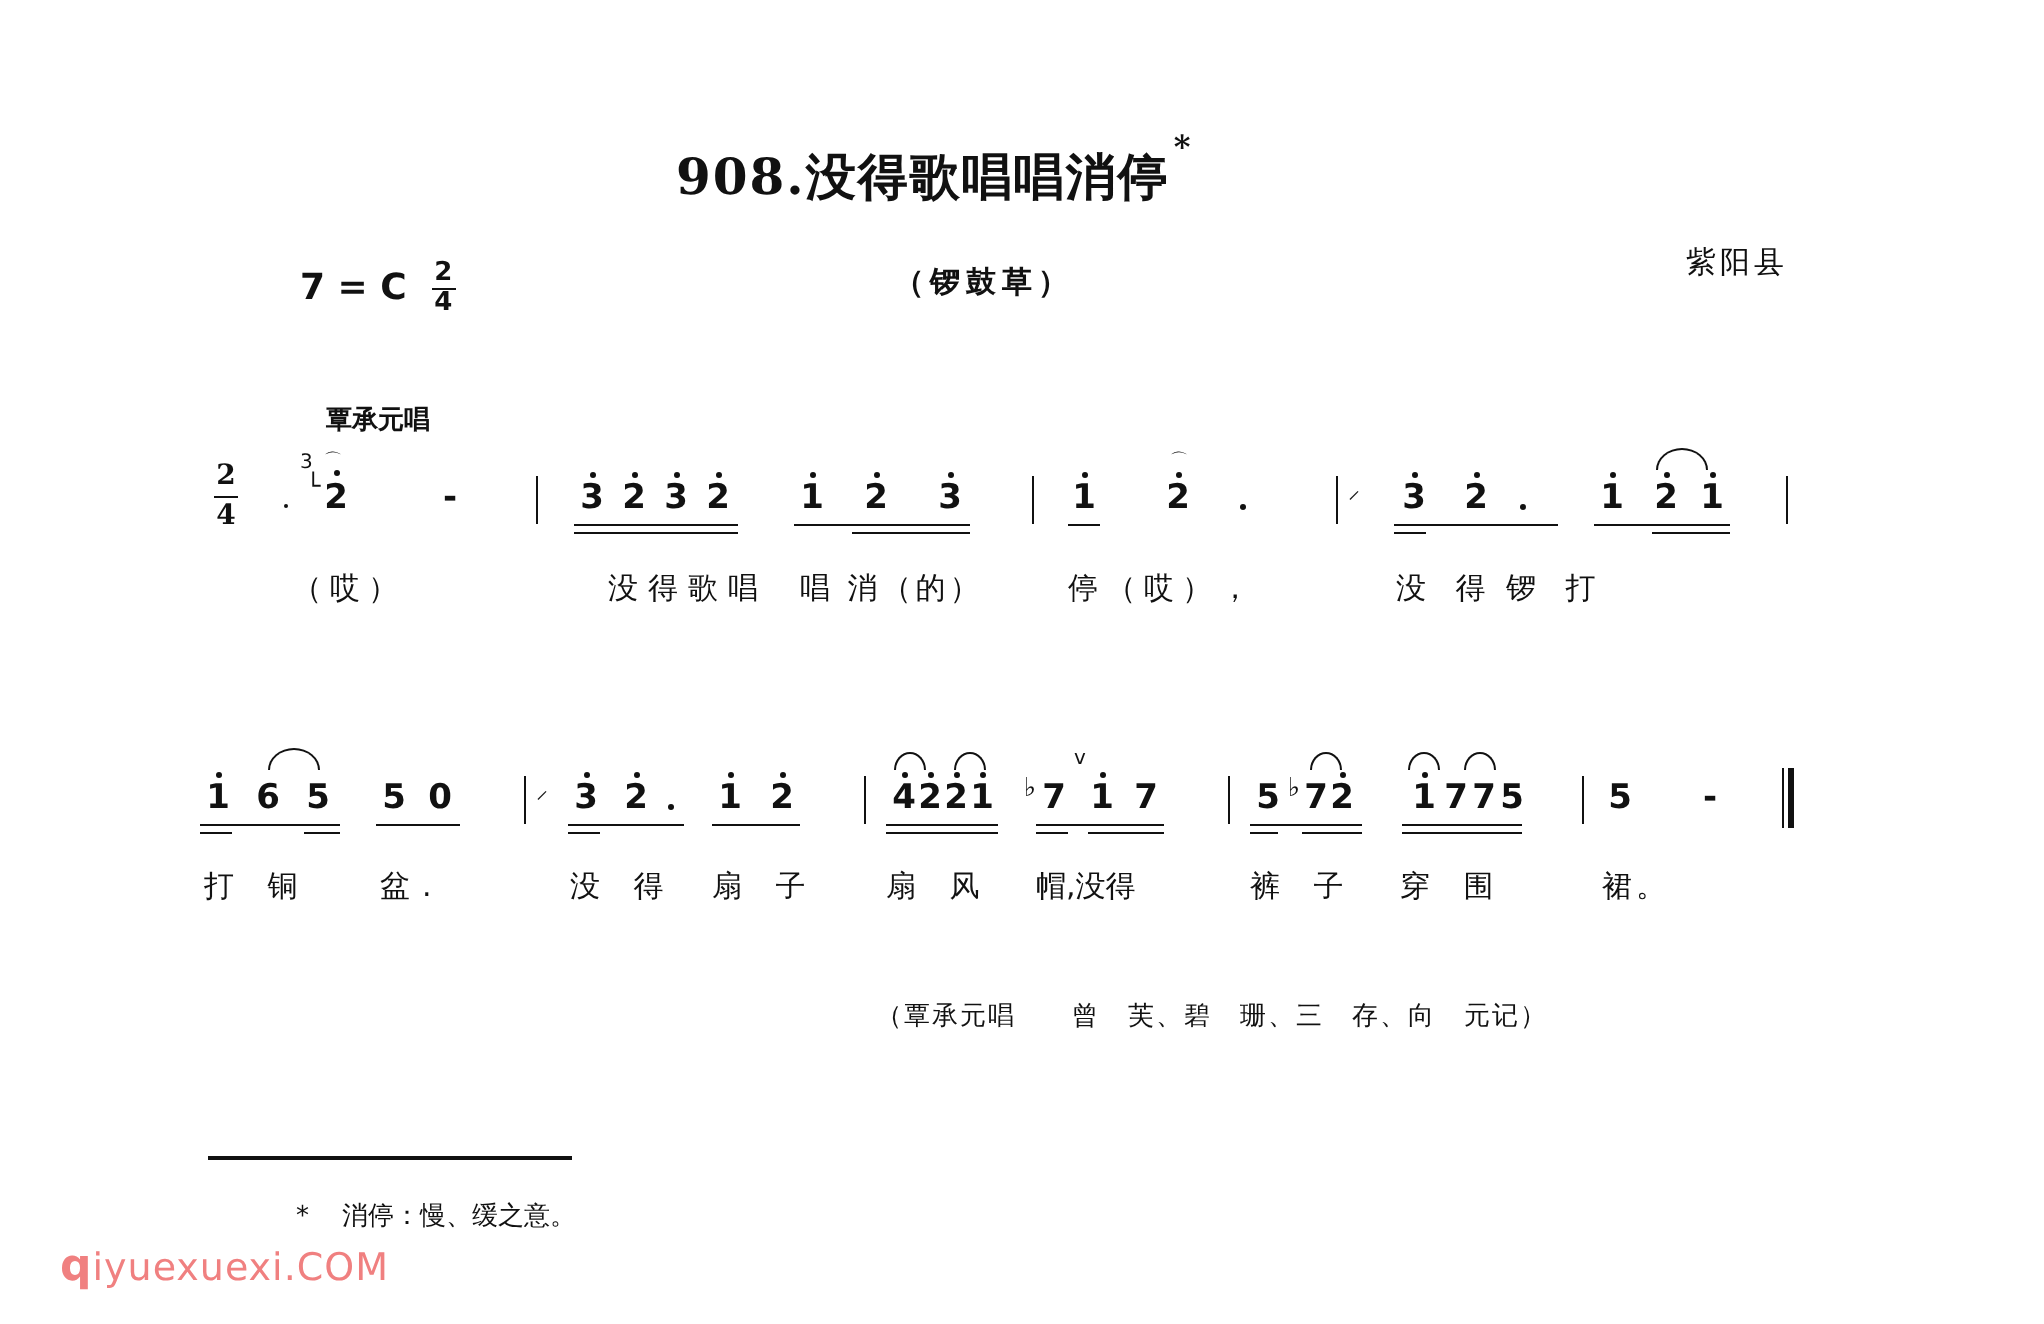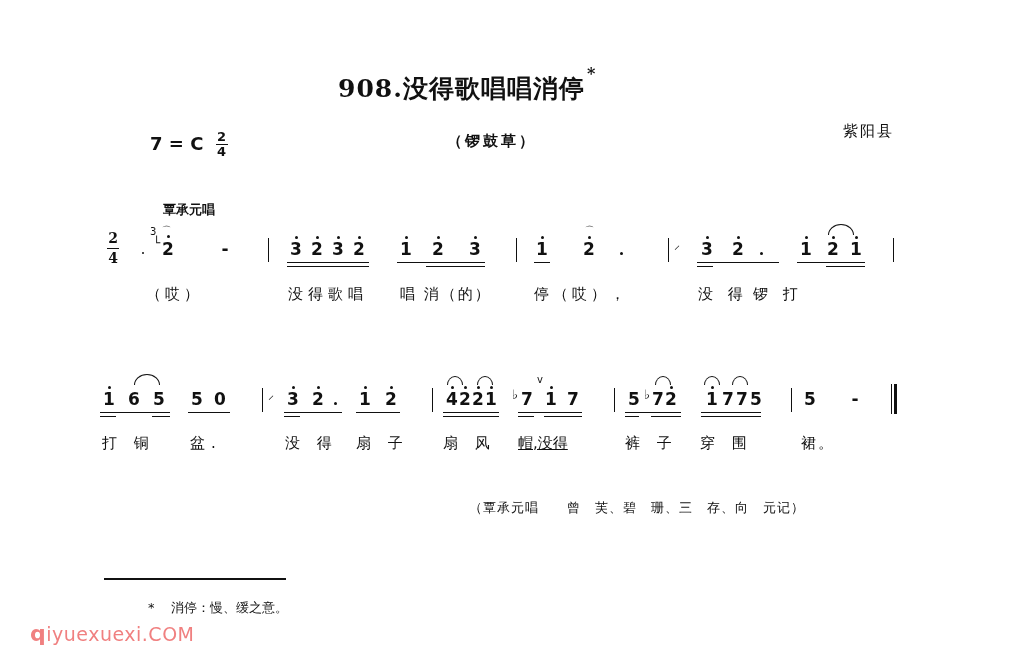--- a/index.html
+++ b/index.html
@@ -13,21 +13,21 @@
     .subtitle { left: 447px; top: 132px; font-size: 15px; font-weight: bold; letter-spacing: 3px; white-space: nowrap; }
     .region { left: 800px; top: 122px; font-size: 15px; letter-spacing: 2px; white-space: nowrap; margin-left: 43px; }
     .tempo { left: 163px; top: 201px; font-family: "DejaVu Sans", sans-serif; font-size: 13px; font-weight: bold; white-space: nowrap; }
     .note { font-family: "DejaVu Sans", sans-serif; font-size: 17px; font-weight: bold; position: absolute; text-align: center; width: 14px; line-height: 18px; }
     .dot { position: absolute; width: 3px; height: 3px; background: #111; border-radius: 50%; }
     .uline { position: absolute; height: 0; border-top: 1.5px solid #111; }
     .barline { position: absolute; width: 0; border-left: 1.5px solid #111; }
     .slur { position: absolute; border: 1.5px solid #111; border-bottom: none; border-radius: 50% 50% 0 0 / 100% 100% 0 0; }
     .lyric { position: absolute; font-family: "DejaVu Sans", sans-serif; font-size: 15px; white-space: nowrap; letter-spacing: 0; }
     .small { font-family: "DejaVu Sans", sans-serif; position: absolute; font-size: 10px; }
-    .credit { left: 438px; top: 499px; font-size: 13px; white-space: nowrap; letter-spacing: 1px; margin-left: 31px; }
+    .credit { left: 438px; top: 499px; font-size: 13px; white-space: nowrap; letter-spacing: 1px; }
     .footrule { left: 104px; top: 578px; width: 182px; border-top: 2px solid #111; }
     .footnote { left: 148px; top: 599px; font-family: "DejaVu Sans", sans-serif; font-size: 13px; white-space: nowrap; }
     .watermark { left: 30px; top: 621px; font-family: "DejaVu Sans", sans-serif; font-size: 19px; color: #f08080; white-space: nowrap; letter-spacing: 0.5px; }
     .watermark .q { font-weight: bold; font-size: 22px; }
   </style>
 </head>
 <body>
 
 <div class="abs title">
   <span>908.</span><span>没得歌唱唱消停</span><span class="star">*</span>
@@ -105,21 +105,21 @@
     <div class="note" style="left:799px;top:240px;">1</div>
   <div class="dot" style="left:832px;top:236px;"></div>
     <div class="note" style="left:826px;top:240px;">2</div>
   <div class="dot" style="left:855px;top:236px;"></div>
     <div class="note" style="left:849px;top:240px;">1</div>
   <div class="uline" style="left:797px;top:262px;width:68px;"></div>
   <div class="uline" style="left:826px;top:266px;width:39px;"></div>
   <div class="barline" style="left:893px;top:238px;height:24px;"></div>
 
   <div class="lyric" style="left:146px;top:285px;letter-spacing:4px;">（哎）</div>
-  <div class="lyric" style="left:288px;top:285px;letter-spacing:5px;">没得歌唱</div>
+  <div class="lyric" style="left:304px;top:285px;letter-spacing:5px;">没得歌唱</div>
   <div class="lyric" style="left:400px;top:285px;letter-spacing:2px;">唱  消（的）</div>
   <div class="lyric" style="left:534px;top:285px;letter-spacing:4px;">停（哎），</div>
   <div class="lyric" style="left:698px;top:285px;letter-spacing:5px;">没  得</div>
   <div class="lyric" style="left:753px;top:285px;letter-spacing:5px;">锣  打</div>
 </div>
 
 <div>
 
   <div class="slur" style="left:134px;top:374px;width:24px;height:10px;"></div>
   <div class="dot" style="left:108px;top:386px;"></div>
@@ -199,21 +199,21 @@
   <div class="note" style="left:803px;top:390px;">5</div>
   <div class="note" style="left:848px;top:390px;">-</div>
   <div class="barline" style="left:891px;top:384px;height:30px;border-left-width:1px;"></div>
   <div class="barline" style="left:894px;top:384px;height:30px;border-left-width:3px;"></div>
 
   <div class="lyric" style="left:102px;top:434px;letter-spacing:6px;">打 铜</div>
   <div class="lyric" style="left:190px;top:434px;letter-spacing:6px;">盆.</div>
   <div class="lyric" style="left:285px;top:434px;letter-spacing:6px;">没 得</div>
   <div class="lyric" style="left:356px;top:434px;letter-spacing:6px;">扇 子</div>
   <div class="lyric" style="left:443px;top:434px;letter-spacing:6px;">扇 风</div>
-  <div class="lyric" style="left:518px;top:434px;letter-spacing:0px;text-decoration:underline;">帽,没得</div>
+  <div class="lyric" style="left:518px;top:434px;letter-spacing:0px;">帽,没得</div>
   <div class="lyric" style="left:625px;top:434px;letter-spacing:6px;">裤 子</div>
   <div class="lyric" style="left:700px;top:434px;letter-spacing:6px;">穿 围</div>
   <div class="lyric" style="left:801px;top:434px;letter-spacing:2px;">裙。</div>
 </div>
 
 <div class="abs credit">（覃承元唱　　曾　芙、碧　珊、三　存、向　元记）</div>
 
 <div class="abs footrule"></div>
 <div class="abs footnote">
   <span>*</span>&nbsp;&nbsp;&nbsp;&nbsp;<span>消停：慢、缓之意。</span>

